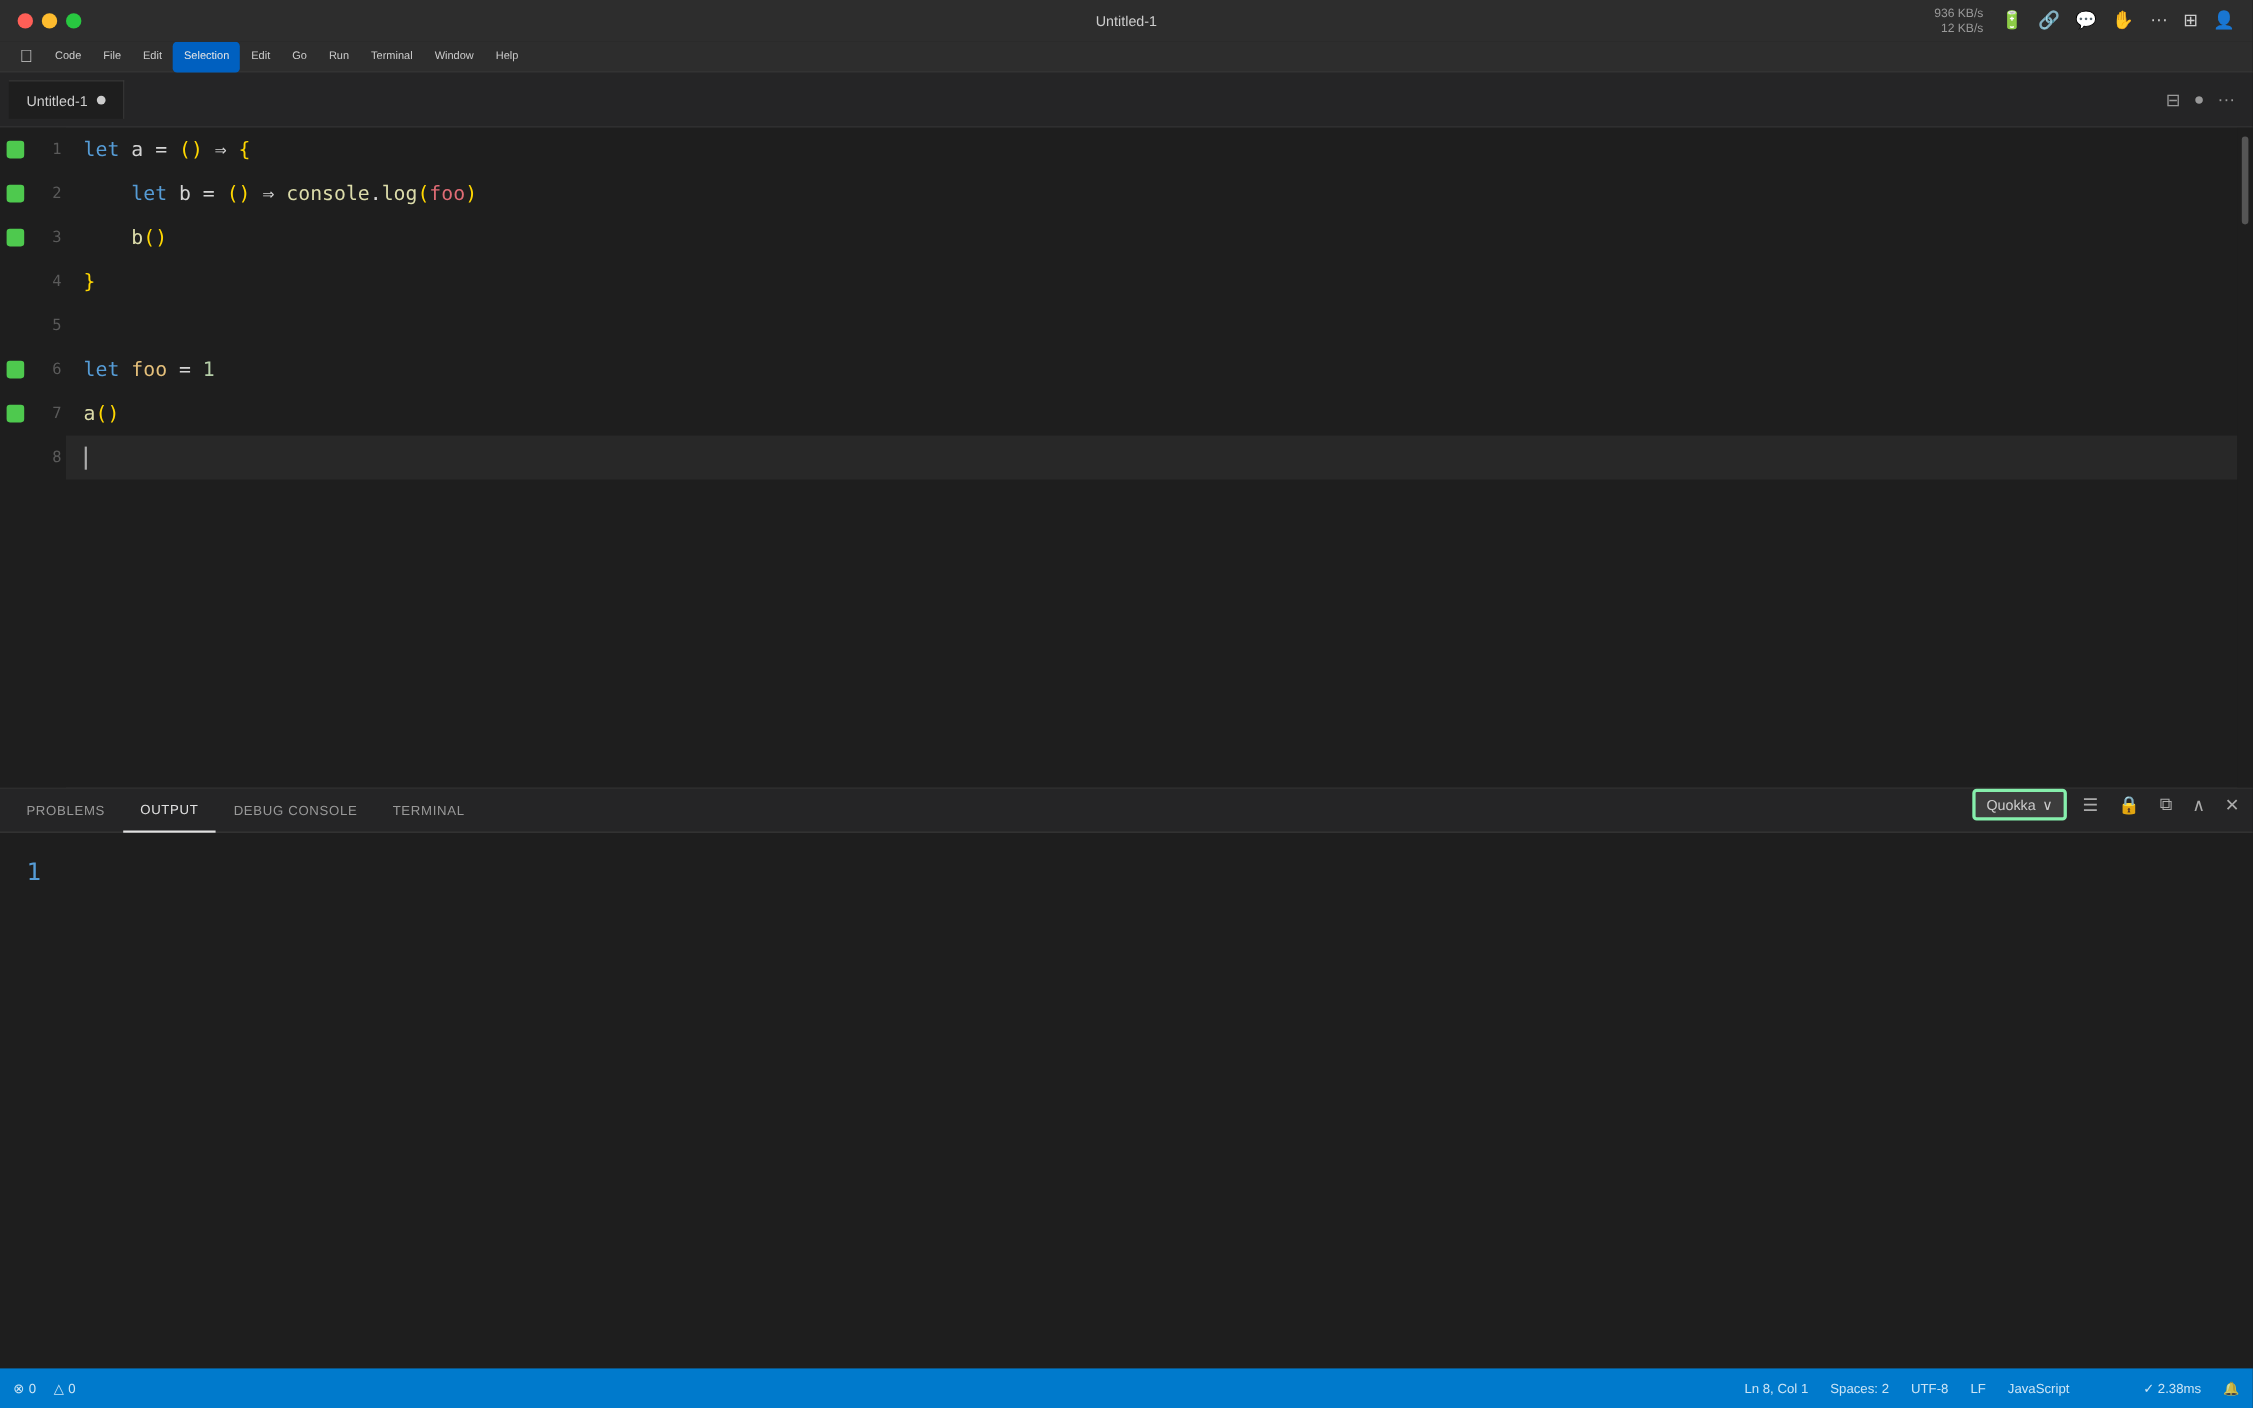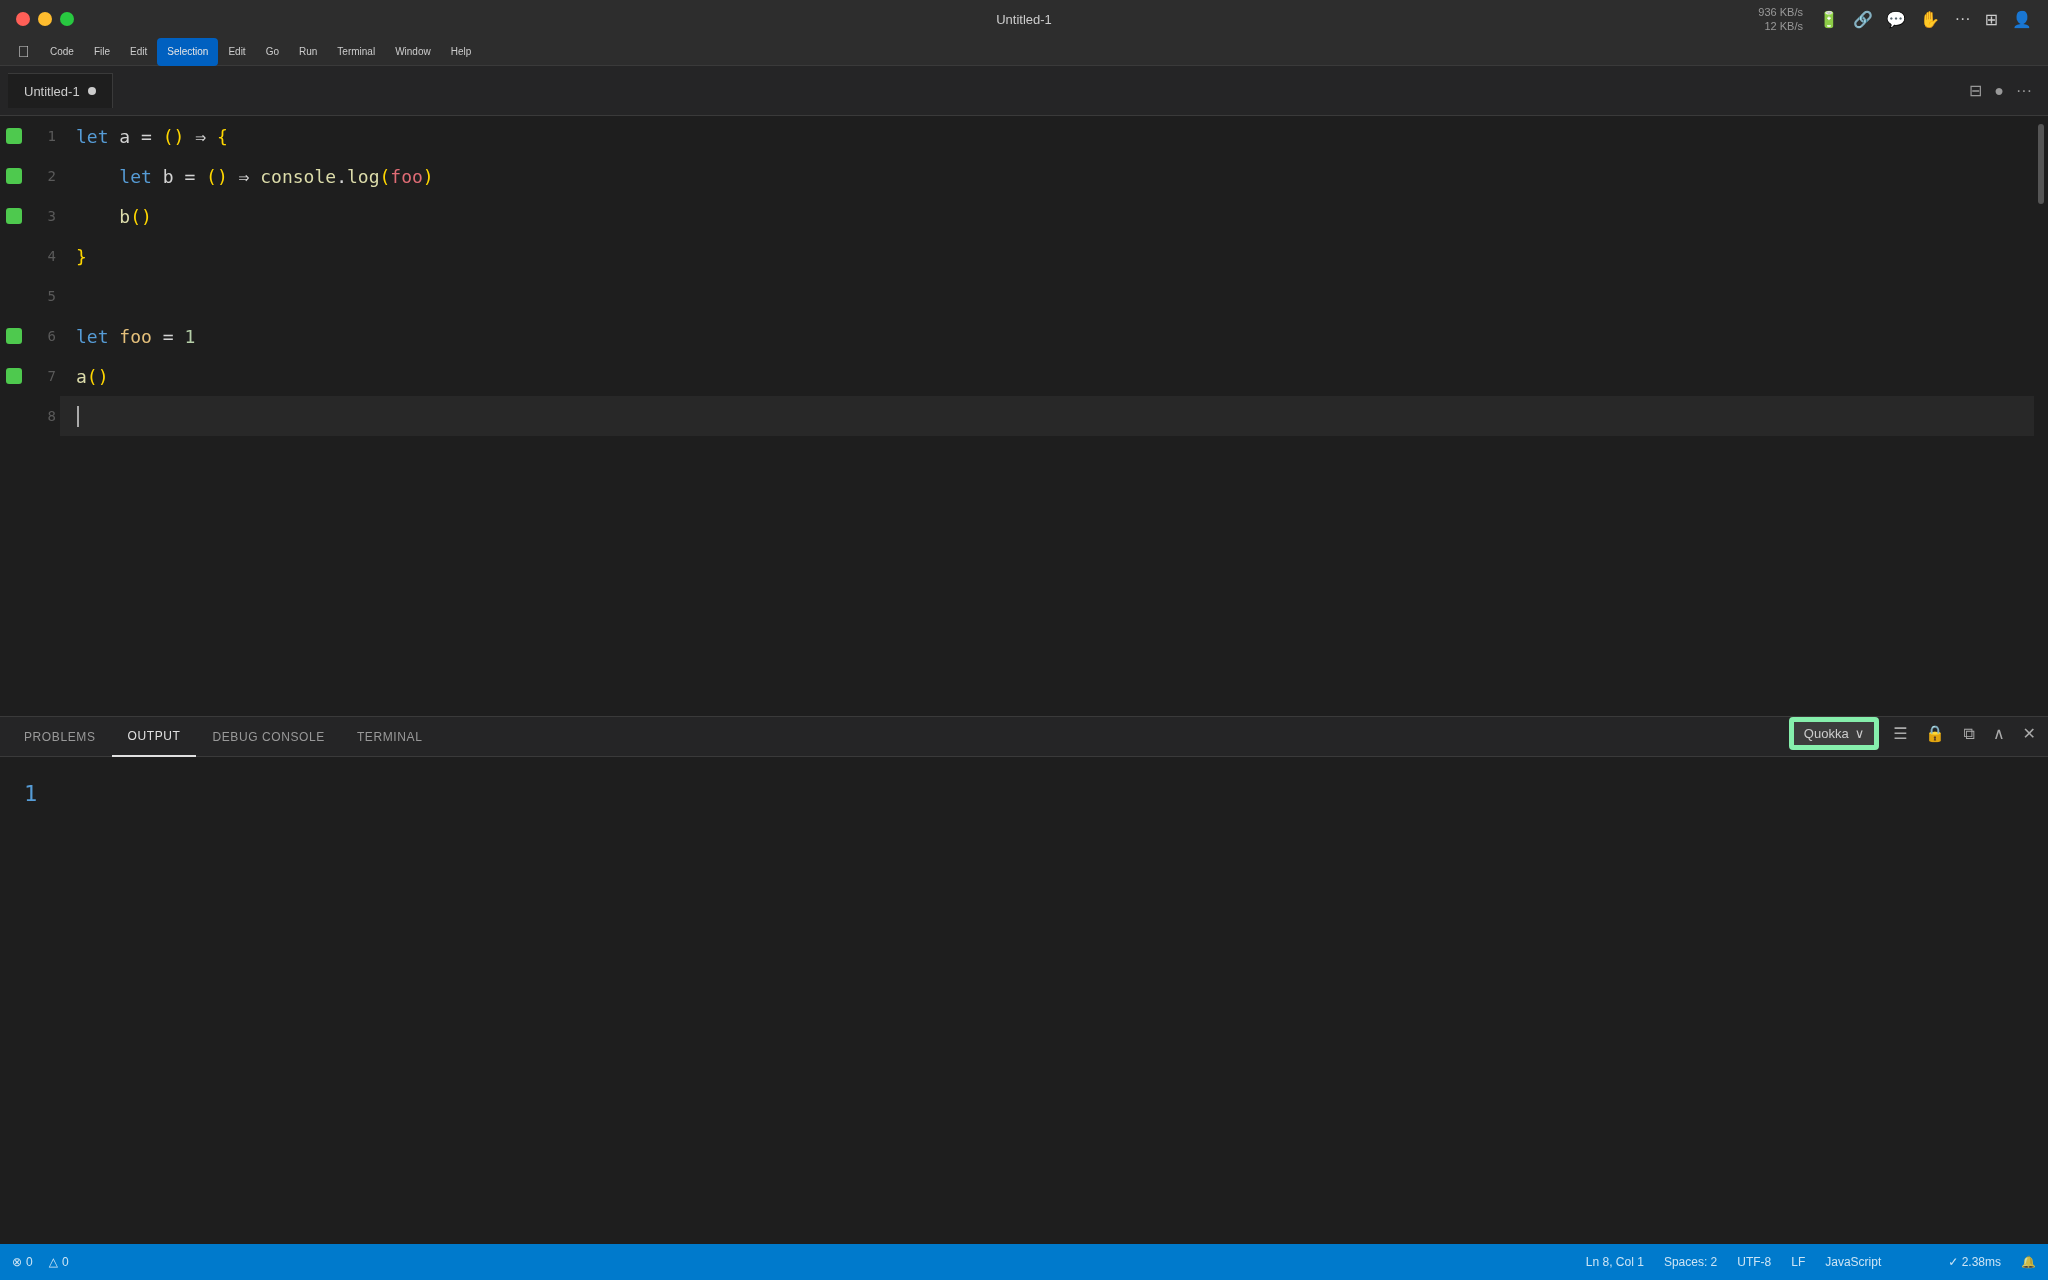--- a/index.html
+++ b/index.html
@@ -250,21 +250,21 @@
       color: #e1e1e1;
       border-bottom: 2px solid #e1e1e1;
     }
     .panel-tabs-right {
       display: flex;
       align-items: center;
       gap: 10px;
     }
     .panel-select {
       background: #3c3c3c;
-      border: 5px solid #86efac;
+      border: 3px solid #86efac;
       color: #ccc;
       font-size: 13px;
       padding: 4px 10px;
       border-radius: 4px;
       display: flex;
       align-items: center;
       gap: 6px;
       cursor: pointer;
     }
     .panel-icon-btn {

